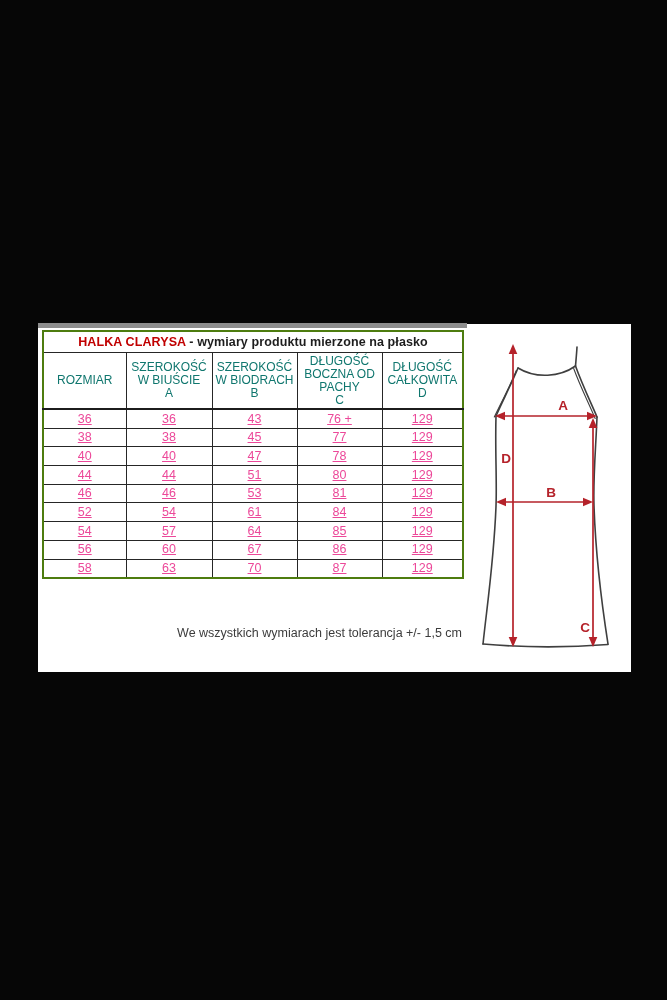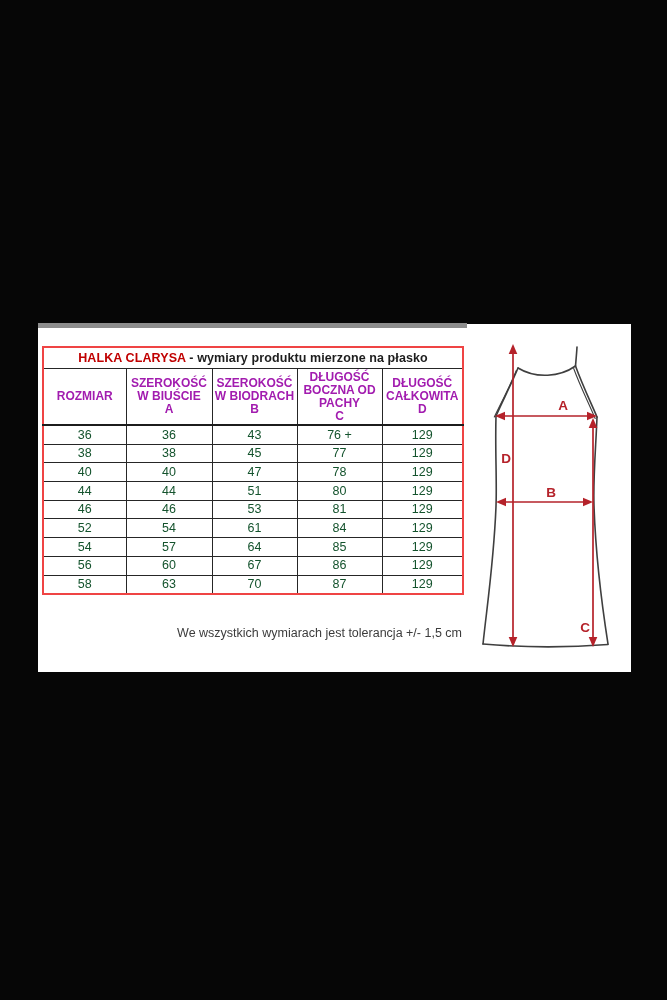--- a/index.html
+++ b/index.html
@@ -11,38 +11,37 @@
     position:absolute;left:38px;top:324px;width:593px;height:348px;
     background:#ffffff;
   }
   .top-strip{
     position:absolute;left:0;top:-1px;width:429px;height:5px;
     background:#8d8d8d;
   }
   table.size-table{
     position:absolute;left:4px;top:6px;width:420px;
     border-collapse:collapse;table-layout:fixed;
-    border:2px solid #ef4444;
+    border:2px solid #4d7c0f;
     font-family:"Liberation Sans",sans-serif;
-    margin-top:16px;
   }
   .size-table th,.size-table td{
     border:1px solid #262626;padding:0;text-align:center;vertical-align:middle;
   }
   .title-cell{
     height:20px;font-size:12.5px;font-weight:bold;color:#1d1d1d;
     border-bottom:2px solid #1c1c1c;letter-spacing:0.1px;
   }
   .title-cell .red{color:#c00000;}
   .header-row th{
-    height:55px;font-size:12px;font-weight:bold;color:#a21caf;
+    height:55px;font-size:12px;font-weight:normal;color:#0f766e;
     line-height:13px;border-bottom:2px solid #1c1c1c;
   }
   .size-table tbody td{
-    height:17.7px;font-size:12.5px;color:#14532d;line-height:1;
+    height:17.7px;font-size:12.5px;color:#ec4899;line-height:1;text-decoration:underline;
   }
   .footnote{
     position:absolute;left:4px;top:302px;width:420px;text-align:right;
     font-size:12.5px;color:#3c3c3c;
   }
   .dress-svg{position:absolute;left:432px;top:6px;}
   .dress-svg .outline{stroke:#3f3f3f;stroke-width:1.6;fill:none;stroke-linecap:round;}
   .dress-svg .outline-thin{stroke:#3f3f3f;stroke-width:1.1;fill:none;stroke-linecap:round;}
   .dress-svg .measure{stroke:#b5222a;stroke-width:1.7;fill:none;}
   .dress-svg .head{fill:#b5222a;stroke:none;}

